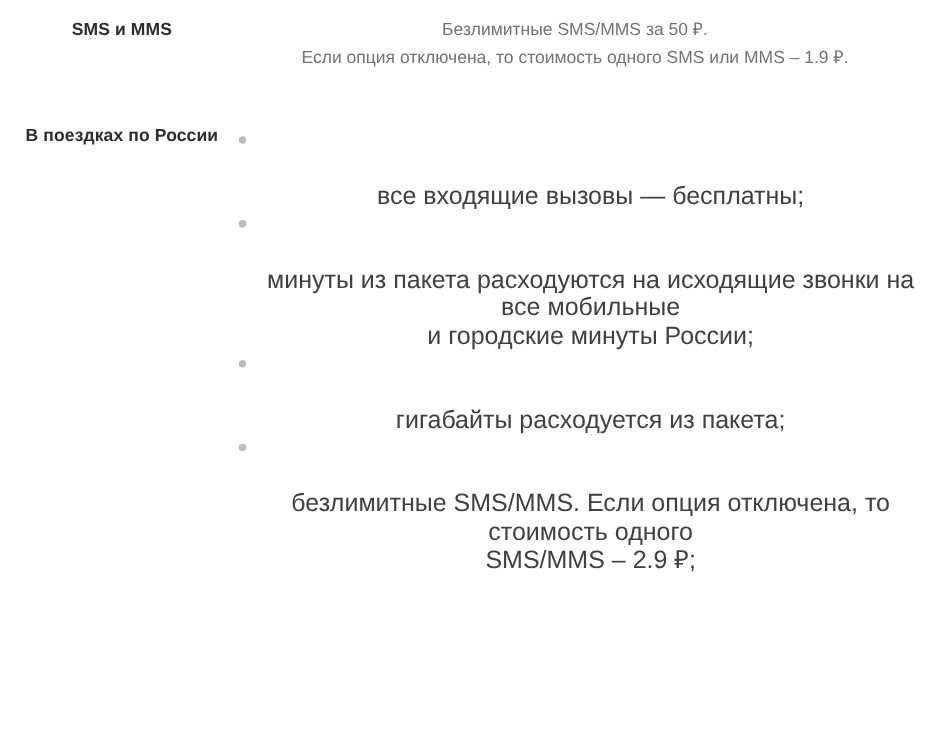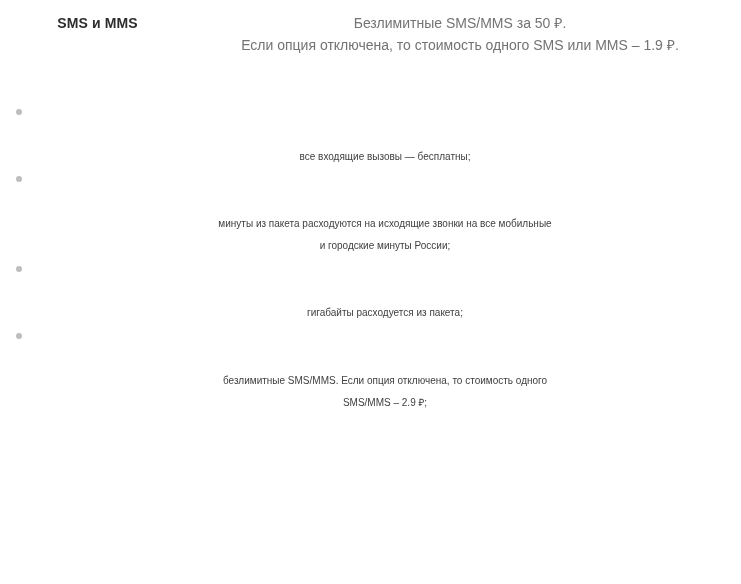--- a/index.html
+++ b/index.html
@@ -42,21 +42,21 @@
     white-space: pre-line;
   }
   .para + .para { margin-top: 34px; }
   .bullet-list {
     list-style: none;
     margin-top: 4px;
   }
   .bullet-item {
     position: relative;
     padding-left: 25px;
-    font-size: 10px;
+    font-size: 20px;
     color: #404040;
     line-height: 22.4px;
     white-space: pre-line;
   }
   .bullet-dot {
     position: absolute;
     left: 6px;
     top: 8px;
     width: 6px;
     height: 6px;
@@ -73,20 +73,23 @@
     <div class="label-col">
       <div class="heading">SMS и MMS</div>
     </div>
     <div class="content-col">
       <div class="para">Безлимитные SMS/MMS за 50 ₽.
 Если опция отключена, то стоимость одного SMS или MMS – 1.9 ₽.</div>
     </div>
   </div>
 
   <div class="section">
+    <div class="label-col">
+      <div class="heading">В поездках по России</div>
+    </div>
     <div class="content-col">
       <ul class="bullet-list">
         <li class="bullet-item">
           <span class="bullet-dot"></span>
           <span>все входящие вызовы — бесплатны;</span>
         </li>
         <li class="bullet-item">
           <span class="bullet-dot"></span>
           <span>минуты из пакета расходуются на исходящие звонки на все мобильные
 и городские минуты России;</span>

